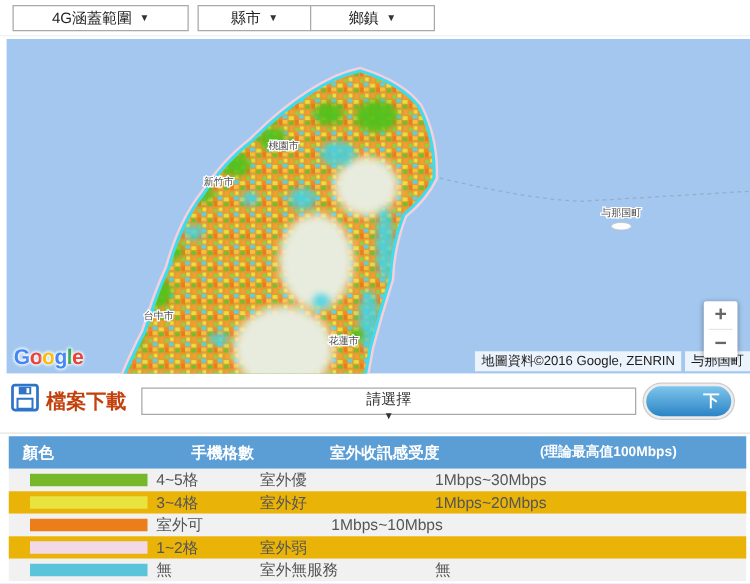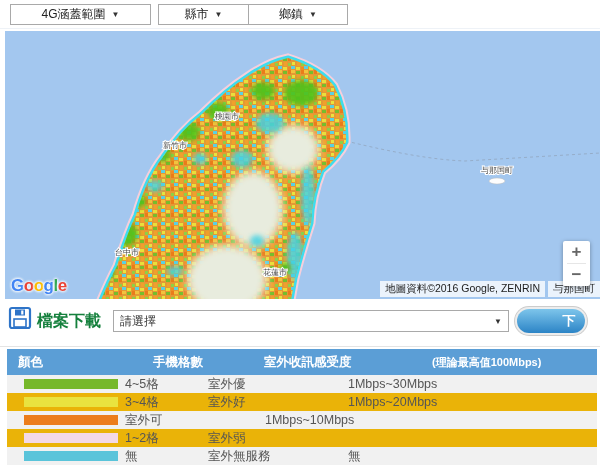--- a/index.html
+++ b/index.html
@@ -42,25 +42,25 @@
   .zoomctl {
     position:absolute; right:10px; bottom:13px; width:27px; background:#fff;
     border-radius:2px; box-shadow:0 1px 4px rgba(0,0,0,.35);
   }
   .zbtn { height:22px; line-height:22px; text-align:center; font-size:17px; font-weight:bold; color:#666; cursor:pointer; user-select:none; }
   .zdiv { height:1px; background:#e6e6e6; margin:0 4px; }
 
   
   .dlrow { position:absolute; top:303px; left:0; width:600px; height:40px; background:#fff; }
   .floppy { position:absolute; left:8px; top:3px; }
-  .dltitle { position:absolute; left:37px; top:8px; font-size:16px; font-weight:bold; color:#15803d; }
+  .dltitle { position:absolute; left:37px; top:8px; font-size:16px; font-weight:bold; color:#c2410c; }
   .dlselect {
     position:absolute; left:113px; top:7px; width:396px; height:22px;
     border:1px solid #a9a9a9; background:#fff; font-size:12px; color:#333;
-    display:flex; align-items:center; justify-content:space-between; padding:0 6px; cursor:pointer;
+    display:flex; align-items:center; justify-content:space-between; padding:0 6px; cursor:pointer;flex-direction:column;
   }
   .dlbtn {
     position:absolute; left:517px; top:6px; width:68px; height:24px; border-radius:13px;
     background:linear-gradient(#7dc5eb, #2c84c6); color:#fff; font-size:13px; font-weight:bold;
     text-align:center; line-height:24px; letter-spacing:3px; text-indent:3px;
     box-shadow:0 0 0 2px #ededed, 0 0 0 3px #cccccc; cursor:pointer;padding-left:36px;
   }
   .hr { position:absolute; top:346px; left:0; width:600px; height:1px; background:#e4e4e4; }
 
   

